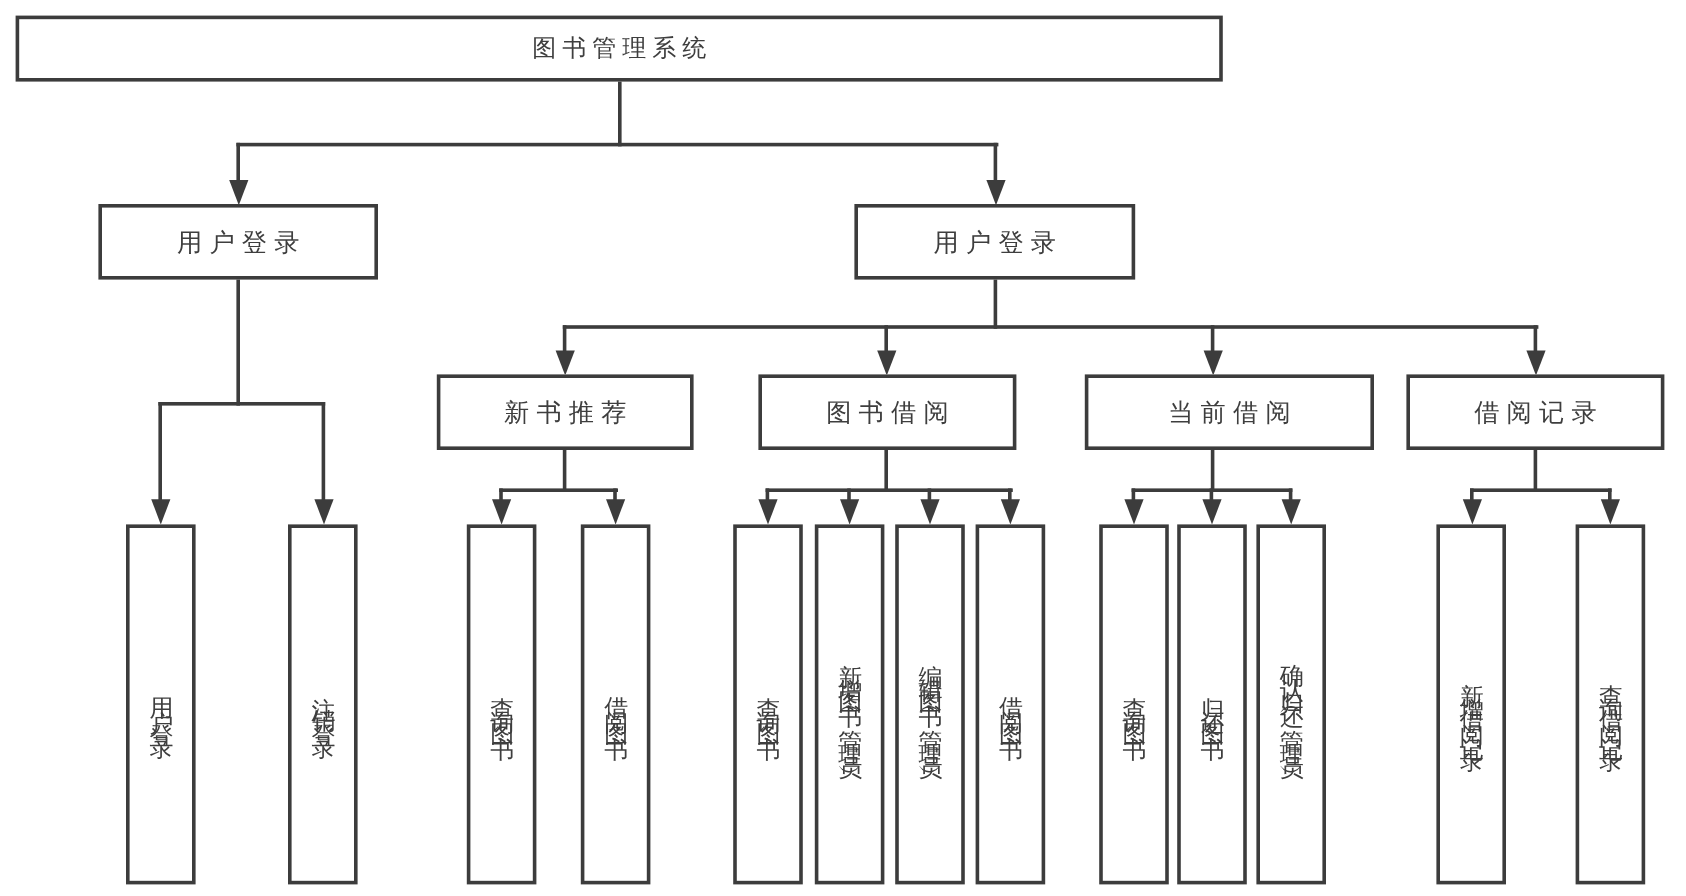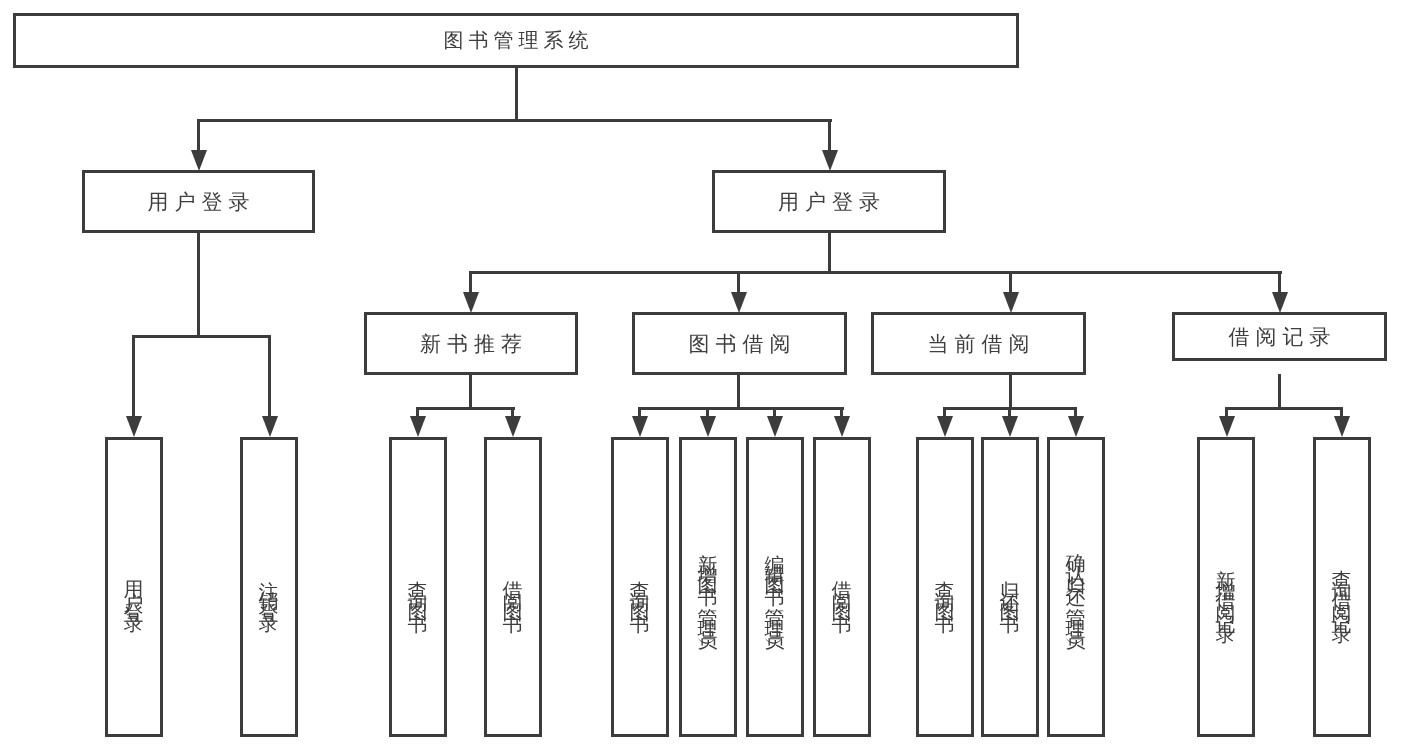--- a/index.html
+++ b/index.html
@@ -101,22 +101,22 @@
   <div class="lv" style="left:1340px;top:407px;height:12px"></div>
   <div class="ah" style="left:1334px;top:416px"></div>
 
   <div class="box root" style="left:13px;top:13px;width:1006px;height:55px">图书管理系统</div>
 
   <div class="box hlabel" style="left:82px;top:170px;width:233px;height:63px">用户登录</div>
   <div class="box hlabel" style="left:712px;top:170px;width:234px;height:63px">用户登录</div>
 
   <div class="box hlabel" style="left:364px;top:312px;width:214px;height:63px">新书推荐</div>
   <div class="box hlabel" style="left:632px;top:312px;width:215px;height:63px">图书借阅</div>
-  <div class="box hlabel" style="left:871px;top:312px;width:215px;height:63px">当前借阅</div>
-  <div class="box hlabel" style="left:1172px;top:312px;width:215px;height:49px">借阅记录</div>
+  <div class="box hlabel" style="left:904px;top:312px;width:241px;height:63px">当前借阅</div>
+  <div class="box hlabel" style="left:1172px;top:312px;width:215px;height:63px">借阅记录</div>
 
   <div class="box leaf" style="left:105px;top:437px;width:58px;height:300px">用户登录</div>
   <div class="box leaf" style="left:240px;top:437px;width:58px;height:300px">注销登录</div>
 
   <div class="box leaf" style="left:389px;top:437px;width:58px;height:300px">查询图书</div>
   <div class="box leaf" style="left:484px;top:437px;width:58px;height:300px">借阅图书</div>
 
   <div class="box leaf" style="left:611px;top:437px;width:58px;height:300px">查询图书</div>
   <div class="box leaf" style="left:679px;top:437px;width:58px;height:300px">新增图书（管理员）</div>
   <div class="box leaf" style="left:746px;top:437px;width:58px;height:300px">编辑图书（管理员）</div>

